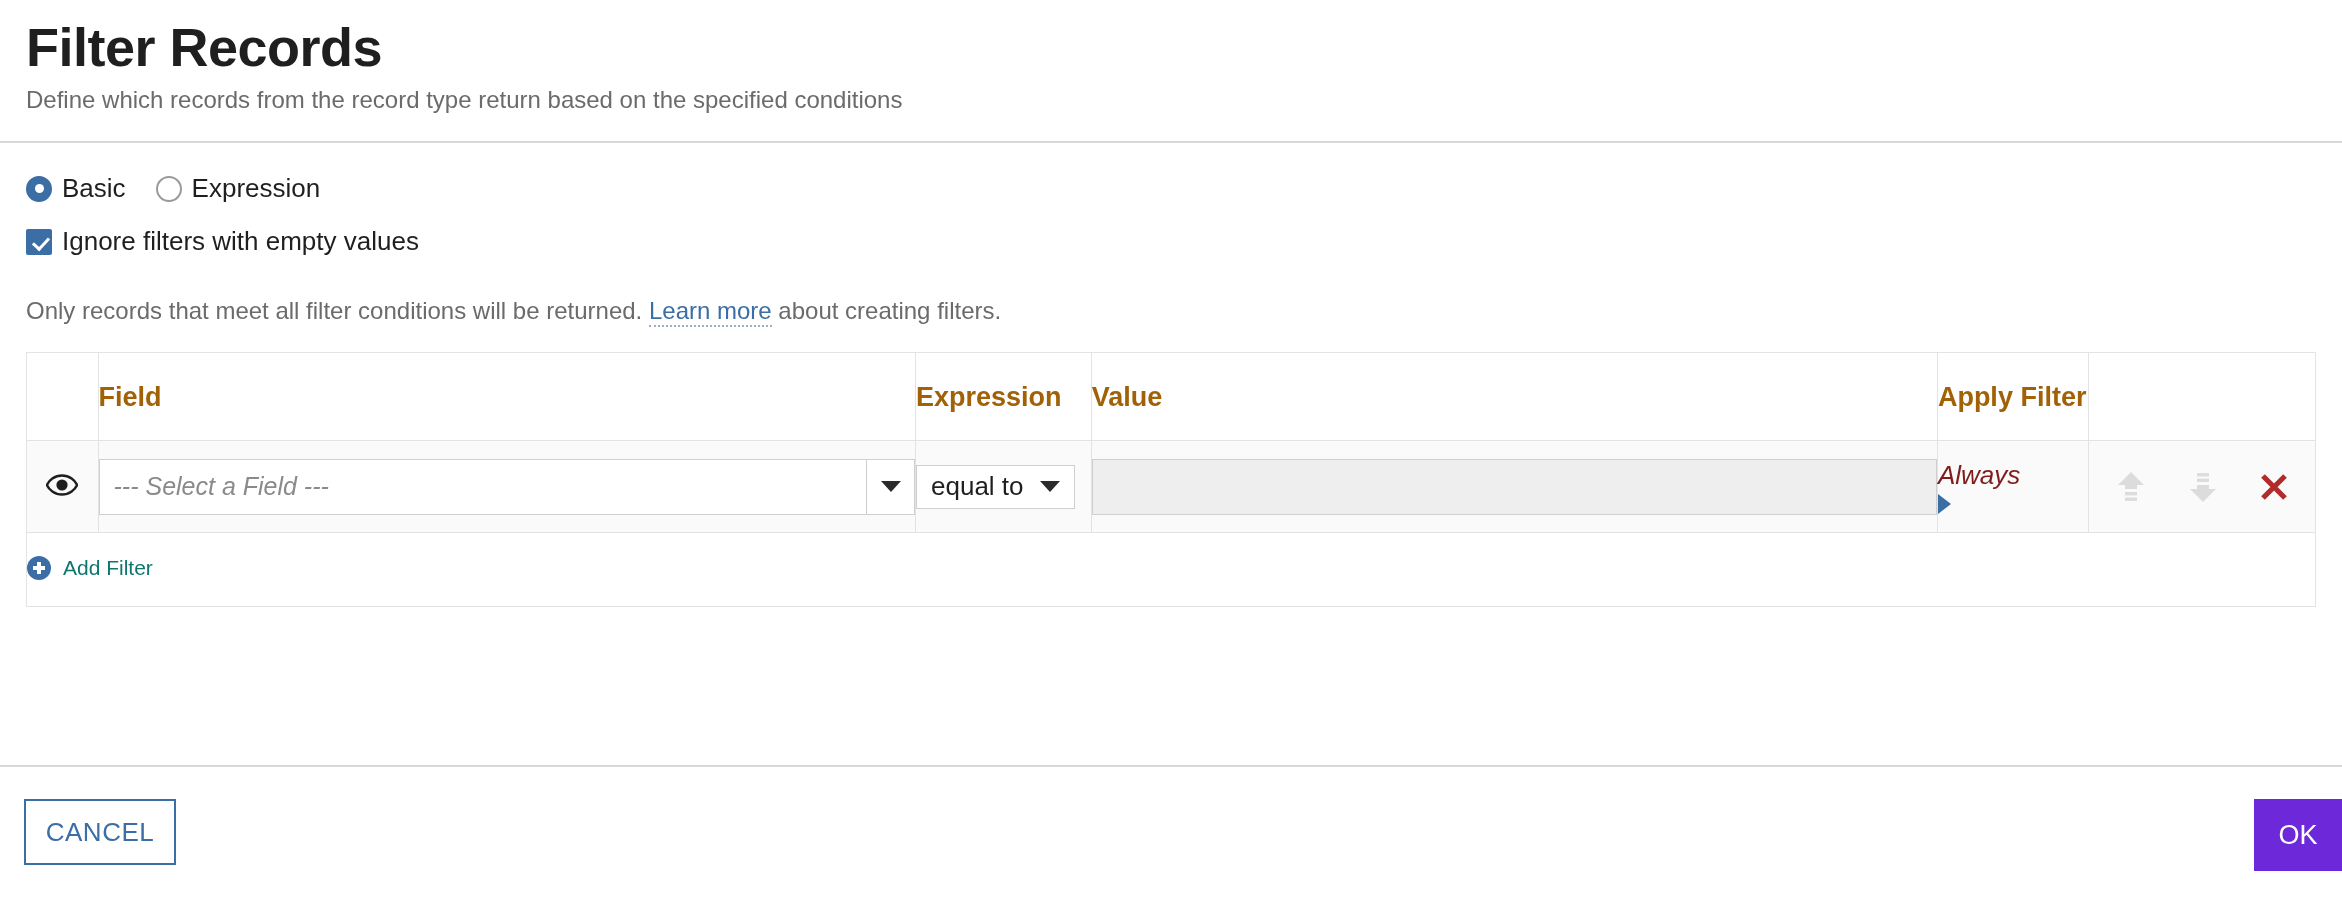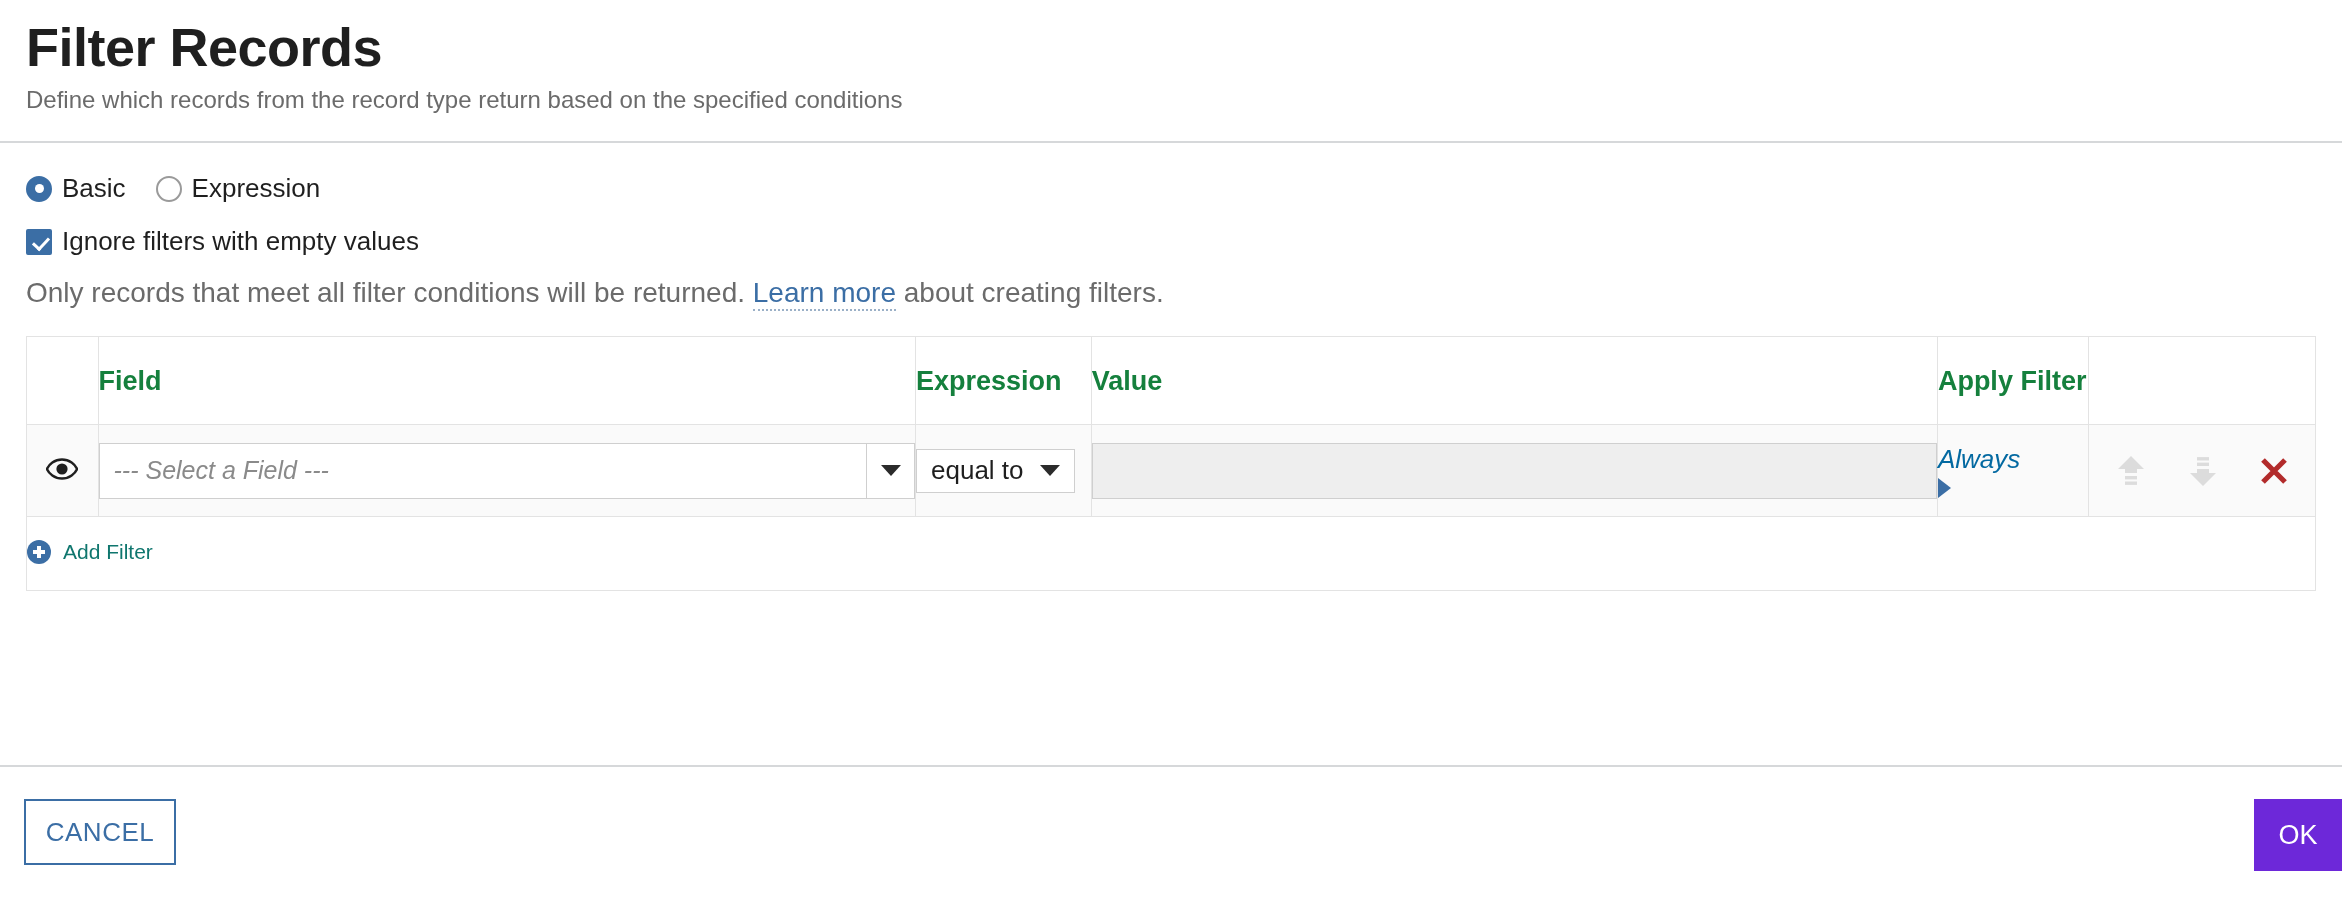--- a/index.html
+++ b/index.html
@@ -115,22 +115,22 @@
     left: 8px;
     top: 3px;
     width: 7px;
     height: 13px;
     border: solid #ffffff;
     border-width: 0 3px 3px 0;
     transform: rotate(43deg);
   }
 
   .help-line {
-    margin-top: 20px;
-    font-size: 28px;
+    margin-top: 40px;
+    font-size: 24px;
     color: #6b6b6b;
   }
   .help-link {
     color: #3b6ea5;
     text-decoration: none;
     border-bottom: 2px dotted #9bb0c7;
     padding-bottom: 1px;
     cursor: pointer;
   }
 
@@ -148,21 +148,21 @@
   table.filter-table td {
     border: 1px solid #e3e3e3;
     padding: 0;
     vertical-align: middle;
   }
   thead th {
     background: #ffffff;
     height: 88px;
     font-size: 27px;
     font-weight: bold;
-    color: #15803d;
+    color: #a16207;
     text-align: left;
     padding: 0 16px;
     line-height: 1.2;
   }
   .col-eye   { width: 70px; }
   .col-field { width: 800px; }
   .col-cond  { width: 172px; }
   .col-value { width: 828px; }
   .col-apply { width: 148px; }
   .col-acts  { width: 222px; }
@@ -239,21 +239,21 @@
     color: #555555;
     padding: 0 12px;
     font-family: "Liberation Sans", sans-serif;
   }
 
   
   td.apply-cell { padding: 0 14px; }
   .apply-link {
     font-size: 26px;
     font-style: italic;
-    color: #0369a1;
+    color: #7f1d1d;
     line-height: 1.18;
     cursor: pointer;
   }
   .tri-right {
     width: 0; height: 0;
     border-top: 10px solid transparent;
     border-bottom: 10px solid transparent;
     border-left: 13px solid #3b6ea5;
     margin-top: 4px;
   }

